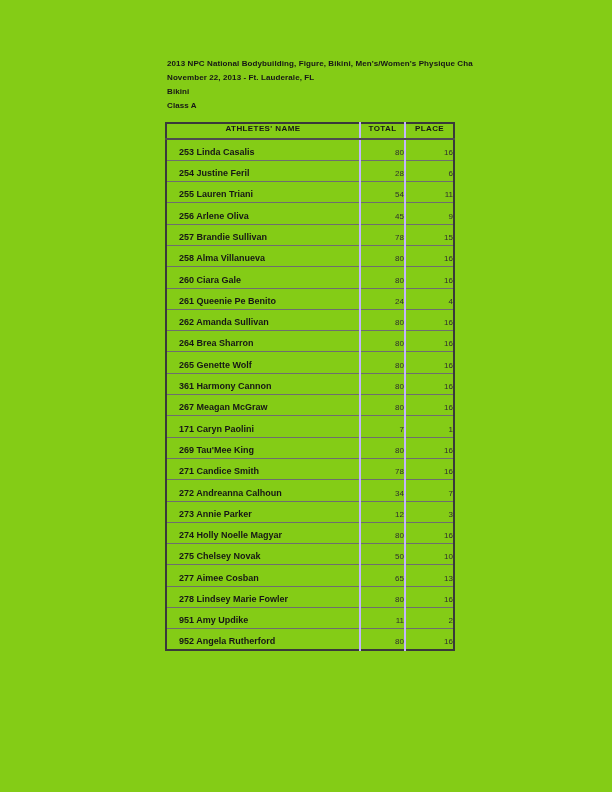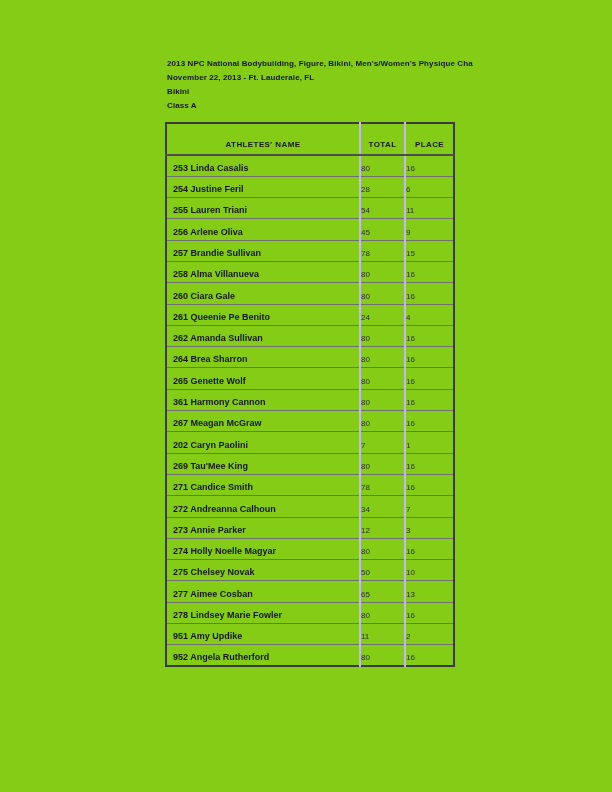--- a/index.html
+++ b/index.html
@@ -34,43 +34,43 @@
     border: 2px solid #3a3a3a;
   }
   table.results th, table.results td {
     box-sizing: border-box;
     overflow: hidden;
     white-space: nowrap;
   }
   table.results th {
     height: 16px;
     vertical-align: bottom;
-    padding: 16px 0 5px 0;
+    padding: 0 0 5px 0;
     font-size: 8px;
     font-weight: 700;
     letter-spacing: 0.4px;
     text-align: center;
     color: #161616;
     border-bottom: 2px solid #4d4d4d;
   }
   table.results td {
     height: 21.3px;
     vertical-align: bottom;
     padding: 0 0 3px 0;
     border-top: 1px solid #6e6e6e;
   }
   table.results td.name {
     text-align: left;
-    padding-left: 6px;
+    padding-left: 12px;
     font-size: 9px;
     font-weight: 700;
     color: #161616;
   }
   table.results td.num {
-    text-align: left;
+    text-align: right;
     font-size: 8px;
     font-weight: 400;
     color: #2e2e2e;
   }
   table.results th.colsep, table.results td.colsep {
     border-left: 2px solid #c4b5fd;
   }
 </style>
 </head>
 <body>
@@ -157,21 +157,21 @@
     <td class="name">361 Harmony Cannon</td>
     <td class="num colsep">80</td>
     <td class="num colsep">16</td>
   </tr>
         <tr>
     <td class="name">267 Meagan McGraw</td>
     <td class="num colsep">80</td>
     <td class="num colsep">16</td>
   </tr>
         <tr>
-    <td class="name">202 Caryn Paolini</td>
+    <td class="name">171 Caryn Paolini</td>
     <td class="num colsep">7</td>
     <td class="num colsep">1</td>
   </tr>
         <tr>
     <td class="name">269 Tau'Mee King</td>
     <td class="num colsep">80</td>
     <td class="num colsep">16</td>
   </tr>
         <tr>
     <td class="name">271 Candice Smith</td>

